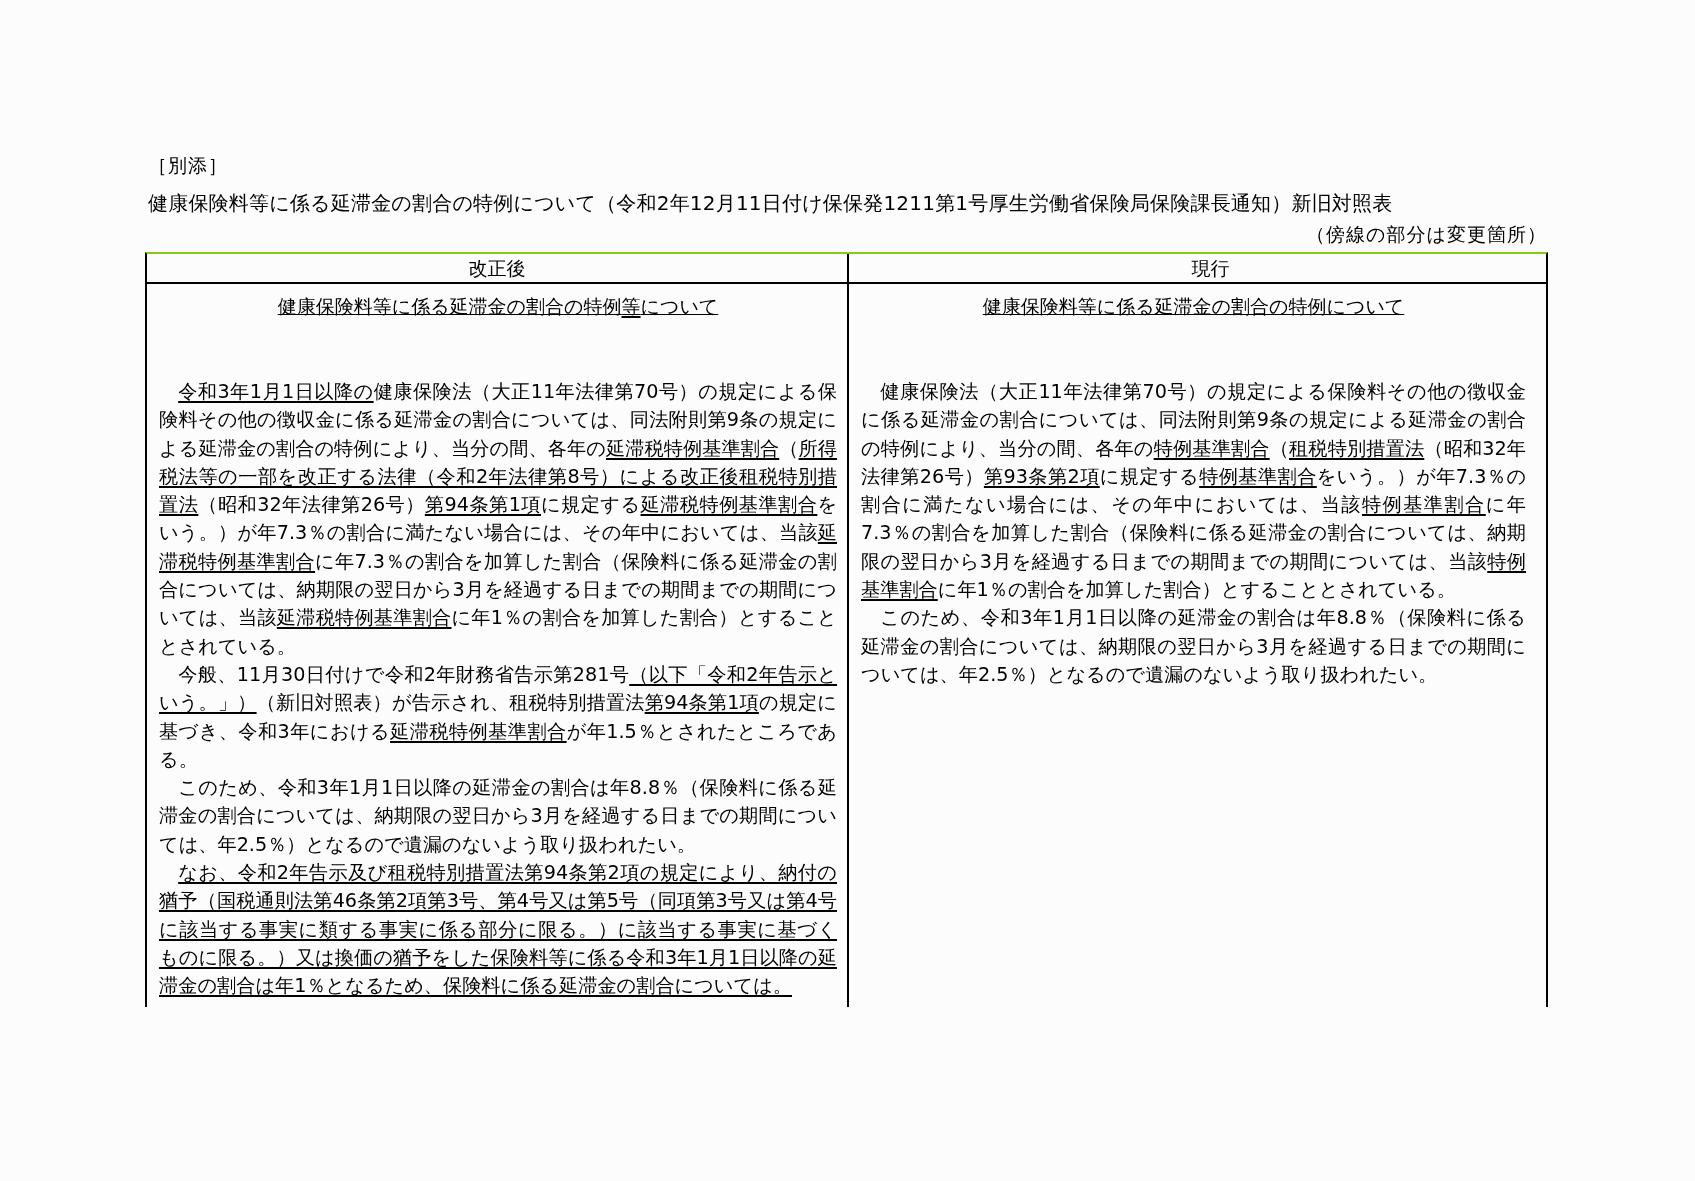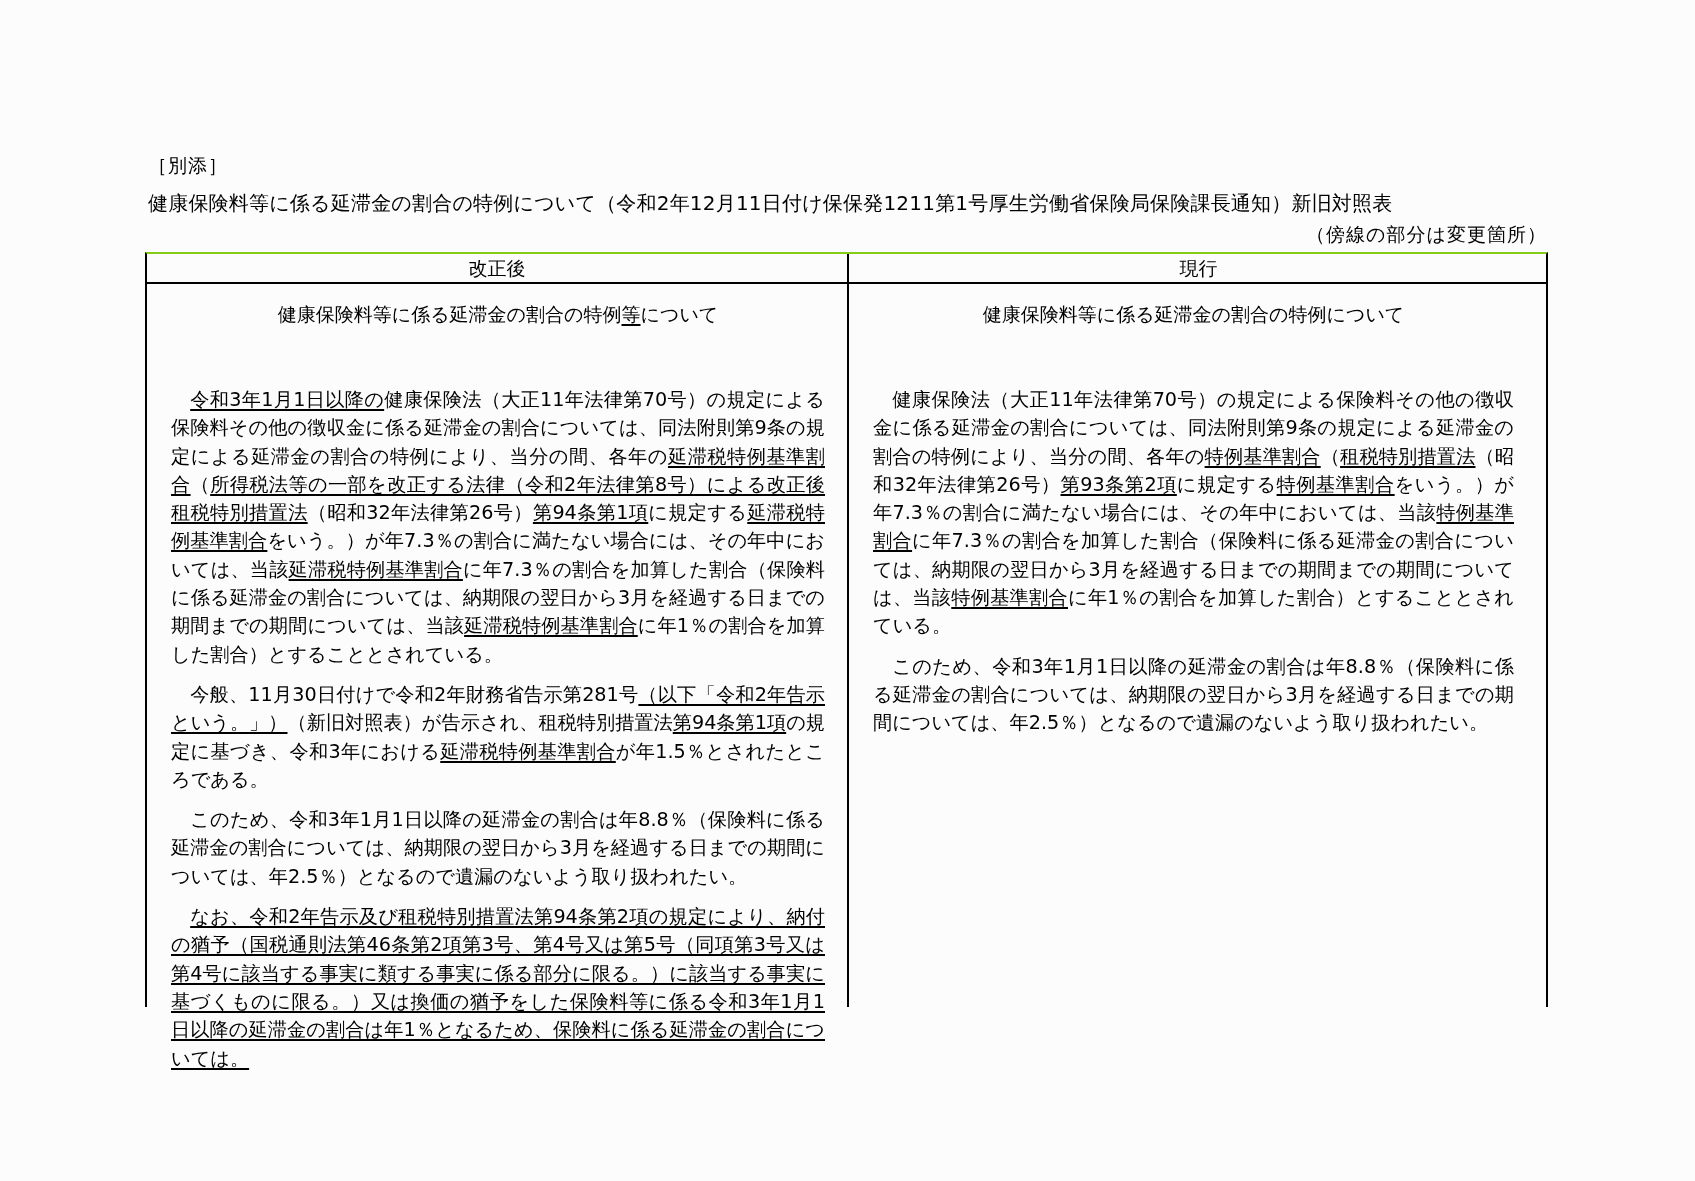--- a/index.html
+++ b/index.html
@@ -67,43 +67,44 @@
     }
     .header-cell {
       position: absolute;
       top: 0;
       height: 28px;
       line-height: 28px;
       text-align: center;
       font-size: 19px;
     }
     .header-cell.left { left: 0; width: 700px; }
-    .header-cell.right { left: 702px; width: 699px; }
+    .header-cell.right { left: 702px; width: 699px; padding-left: 12px; }
     .col {
       position: absolute;
       top: 30px;
       bottom: 0;
       box-sizing: border-box;
     }
     .col.left { left: 0; width: 700px; padding: 0 10px 0 12px; }
     .col.right { left: 702px; width: 699px; padding: 0 22px 0 12px; }
     .col-title {
       text-align: center;
       font-size: 19px;
       height: 28px;
       line-height: 28px;
-      margin-top: 16px;
+      margin-top: 8px;
+      text-decoration: underline;
     }
     .col-body {
       margin-top: 58px;
       font-size: 19.2px;
       line-height: 28.3px;
     }
     .col-body p {
-      margin: 12px;
+      margin: 0;
       text-indent: 1em;
       text-align: justify;
       text-justify: inter-character;
     }
     .u {
       text-decoration: underline;
       text-decoration-thickness: 2px;
       text-underline-offset: 3px;
     }
   </style>

